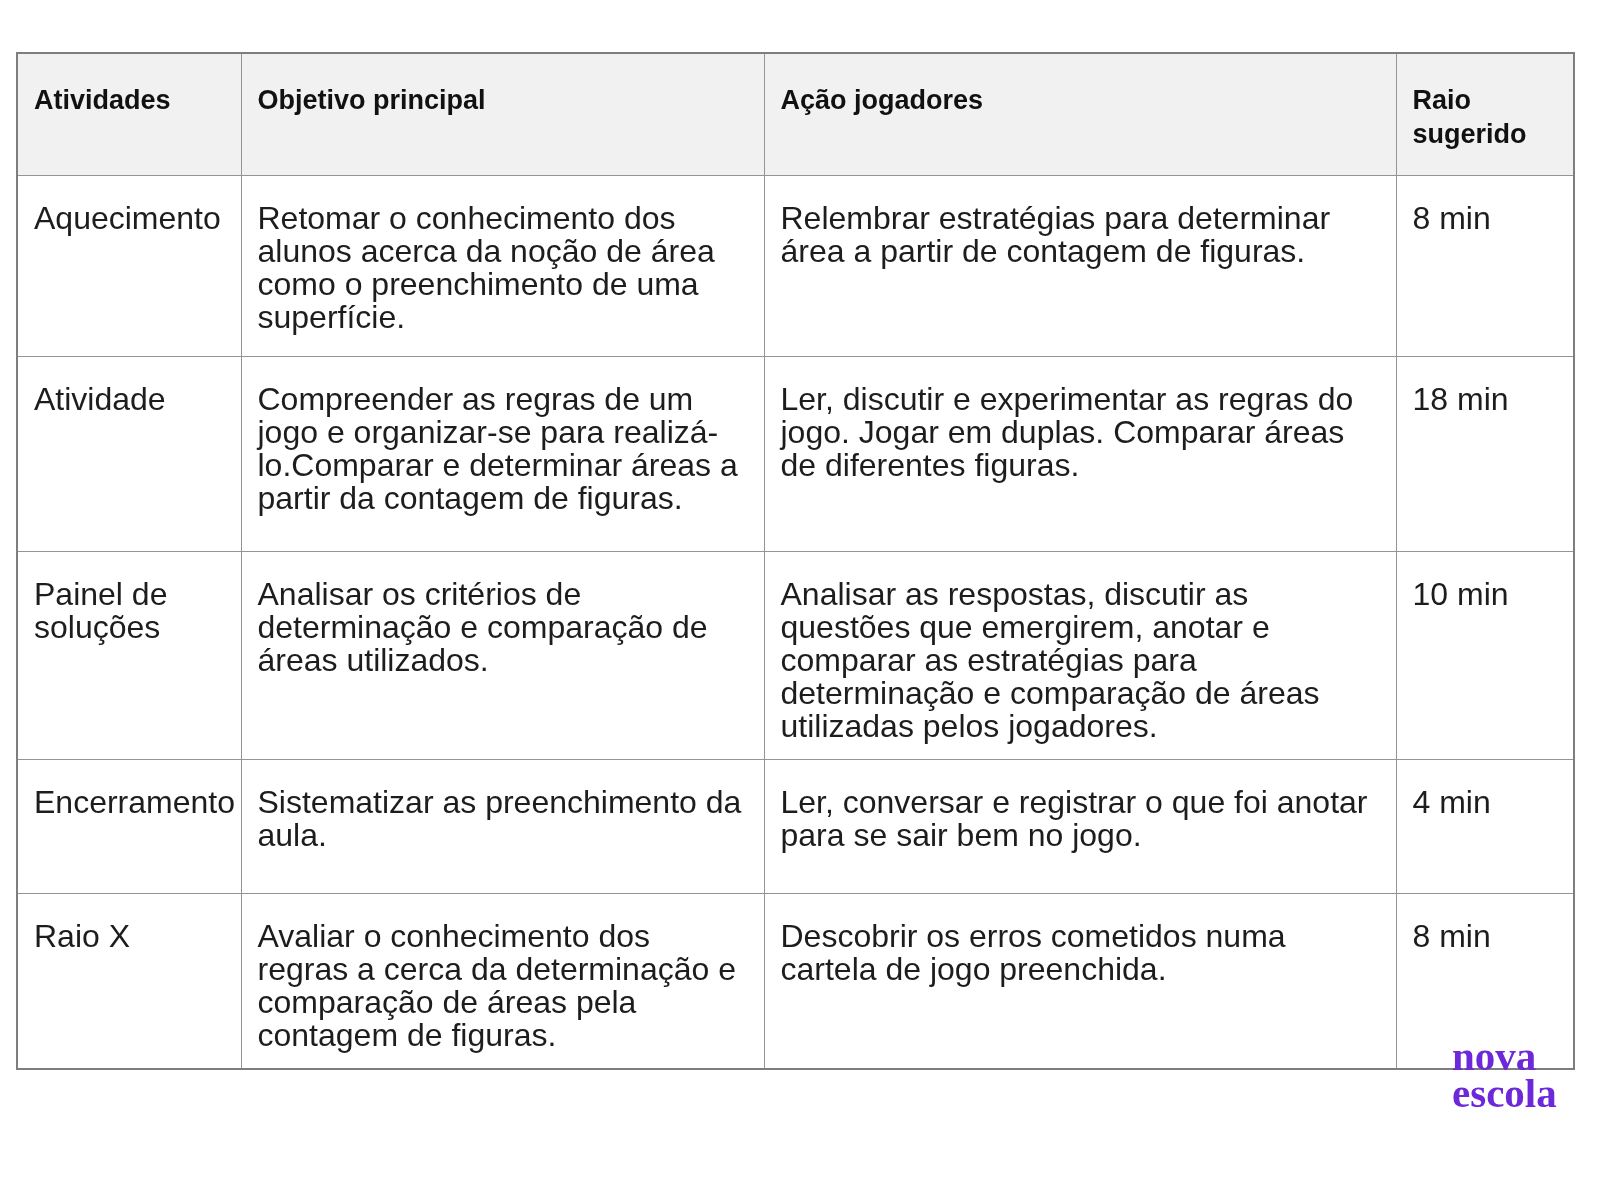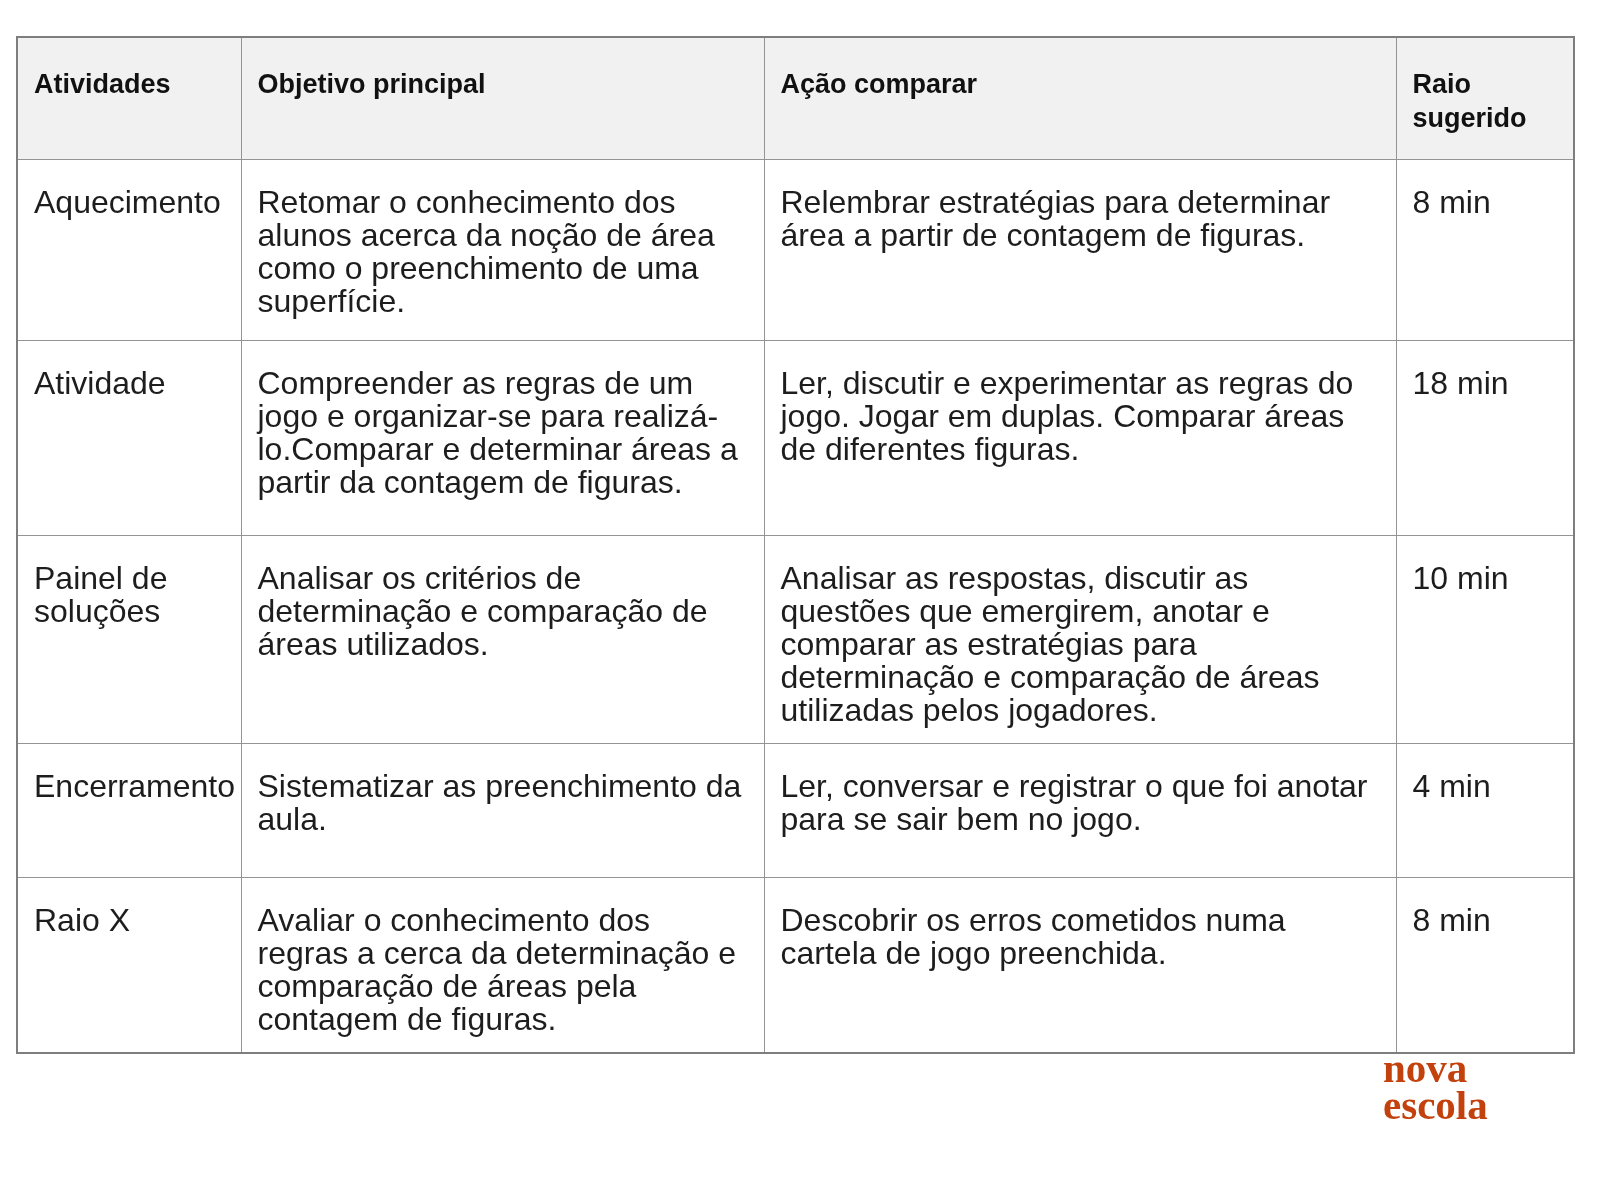--- a/index.html
+++ b/index.html
@@ -9,21 +9,21 @@
   }
   body {
     width: 1600px;
     height: 1200px;
     position: relative;
     font-family: "Liberation Sans", "DejaVu Sans", sans-serif;
   }
   table.lesson-table {
     position: absolute;
     left: 16px;
-    top: 36px;
+    top: 52px;
     width: 1557px;
     border-collapse: collapse;
     table-layout: fixed;
     border: 2px solid #7e7e7e;
   }
   table.lesson-table th,
   table.lesson-table td {
     border: 1px solid #949494;
     vertical-align: top;
     text-align: left;
@@ -44,47 +44,46 @@
   }
   tr.header-row       { height: 122px; }
   tr.row-aquecimento  { height: 181px; }
   tr.row-atividade    { height: 195px; margin-top: 24px; }
   tr.row-painel       { height: 196px; }
   tr.row-encerramento { height: 134px; }
   tr.row-raiox        { height: 134px; }
 
   .brand-logo {
     position: absolute;
-    left: 1383px;
+    left: 1452px;
     top: 1038px;
     font-family: "Liberation Serif", "DejaVu Serif", serif;
     font-weight: bold;
     font-size: 41px;
     line-height: 37px;
     letter-spacing: 0px;
-    color: #c2410c;
+    color: #6d28d9;
     user-select: none;
-    margin-top: 12px;
   }
 </style>
 </head>
 <body>
 
 <table class="lesson-table">
   <colgroup>
     <col style="width:224px">
     <col style="width:523px">
     <col style="width:632px">
     <col style="width:178px">
   </colgroup>
   <thead>
     <tr class="header-row">
       <th>Atividades</th>
       <th>Objetivo principal</th>
-      <th>Ação comparar</th>
+      <th>Ação jogadores</th>
       <th>Raio sugerido</th>
     </tr>
   </thead>
   <tbody>
     <tr class="row-aquecimento">
       <td>Aquecimento</td>
       <td>Retomar o conhecimento dos alunos acerca da noção de área como o preenchimento de uma superfície.</td>
       <td>Relembrar estratégias para determinar área a partir de contagem de figuras.</td>
       <td>8 min</td>
     </tr>

